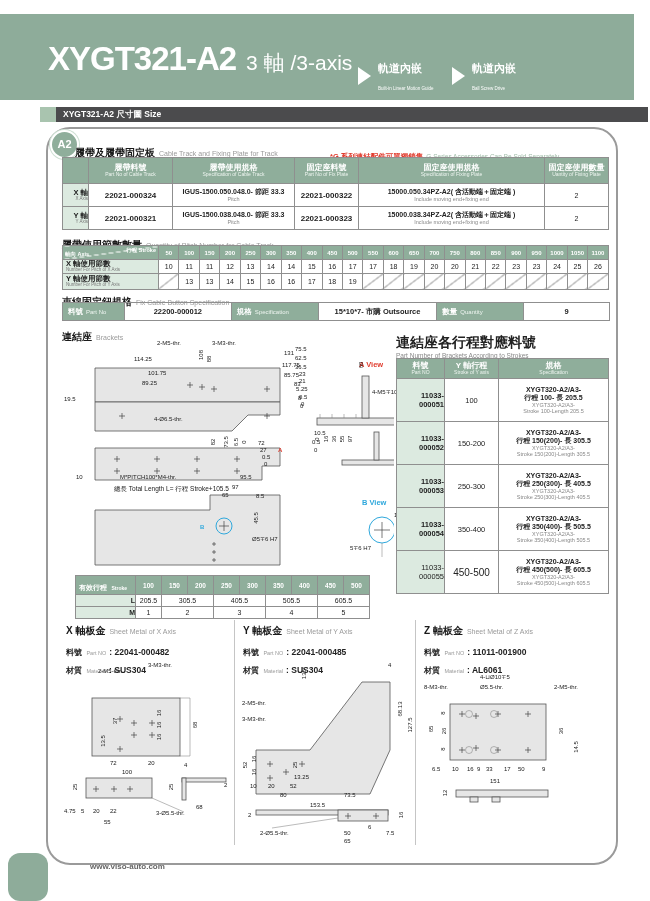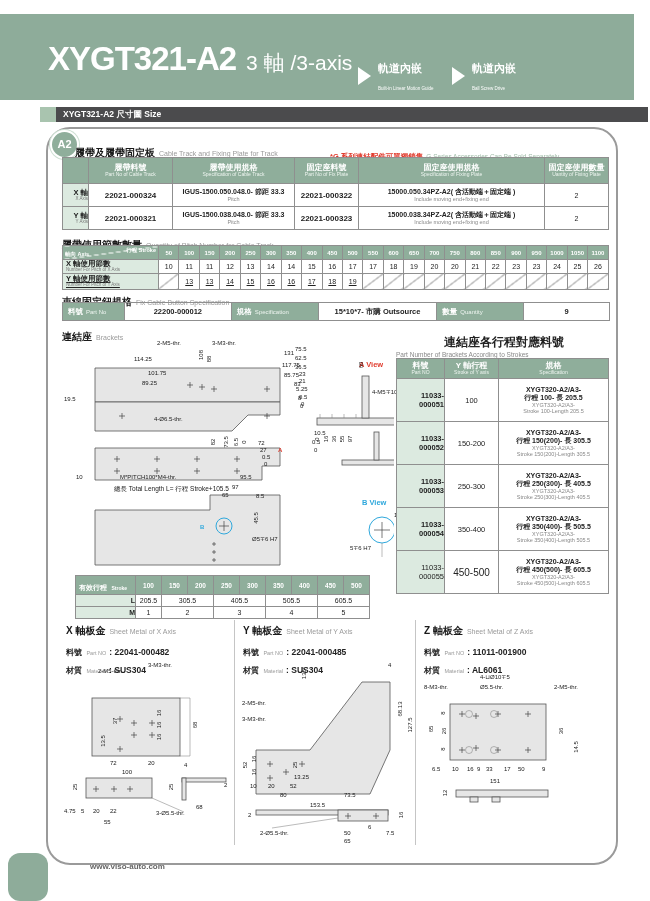--- a/index.html
+++ b/index.html
@@ -221,21 +221,21 @@
         <td class="num">20</td>
         <td class="num">20</td>
         <td class="num">21</td>
         <td class="num">22</td>
         <td class="num">23</td>
         <td class="num">23</td>
         <td class="num">24</td>
         <td class="num">25</td>
         <td class="num">26</td>
   </tr>
-  <tr style="height:16px;text-decoration:underline;">
+  <tr style="height:16px;">
     <td class="lcell" style="text-align:left;padding-left:3px;">
           <span class="zh">Y 軸使用節數</span>
           <span class="en">Number For Pitch of Y Axis</span>
         </td>
     <td class="num slash"></td>
         <td class="num">13</td>
         <td class="num">13</td>
         <td class="num">14</td>
         <td class="num">15</td>
         <td class="num">16</td>
@@ -367,21 +367,21 @@
   <span class="dim rot" style="left:188px;top:175px;">45.5</span>
   <span class="dim cyan" style="left:138px;top:184px;">B</span>
   <span class="dim" style="left:190px;top:196px;">Ø5∓6 H7</span>
   
   <span class="vtitle" style="left:300px;top:158px;color:#2FA8DC;">B View</span>
   <span class="dim" style="left:338px,;top:172px;">1</span>
   <span class="dim" style="left:288px;top:205px;">5∓6 H7</span>
 </div>
 
 <div class="abs" style="left:396px;top:334px;width:212px;">
-  <div style="font-size:12px;font-weight:bold;margin-left:48px;">連結座各行程對應料號</div>
+  <div style="font-size:14px;font-weight:bold;">連結座各行程對應料號</div>
   <div style="font-size:6.5px;color:#888;">Part Number of Brackets According to Strokes</div>
 </div>
 <table class="abs" style="left:396px;top:358px;width:212px;">
   <colgroup>
       <col style="width:48px">
       <col style="width:54px">
       <col style="width:110px">
     </colgroup>
   <tbody>
       <tr style="height:20px;">

